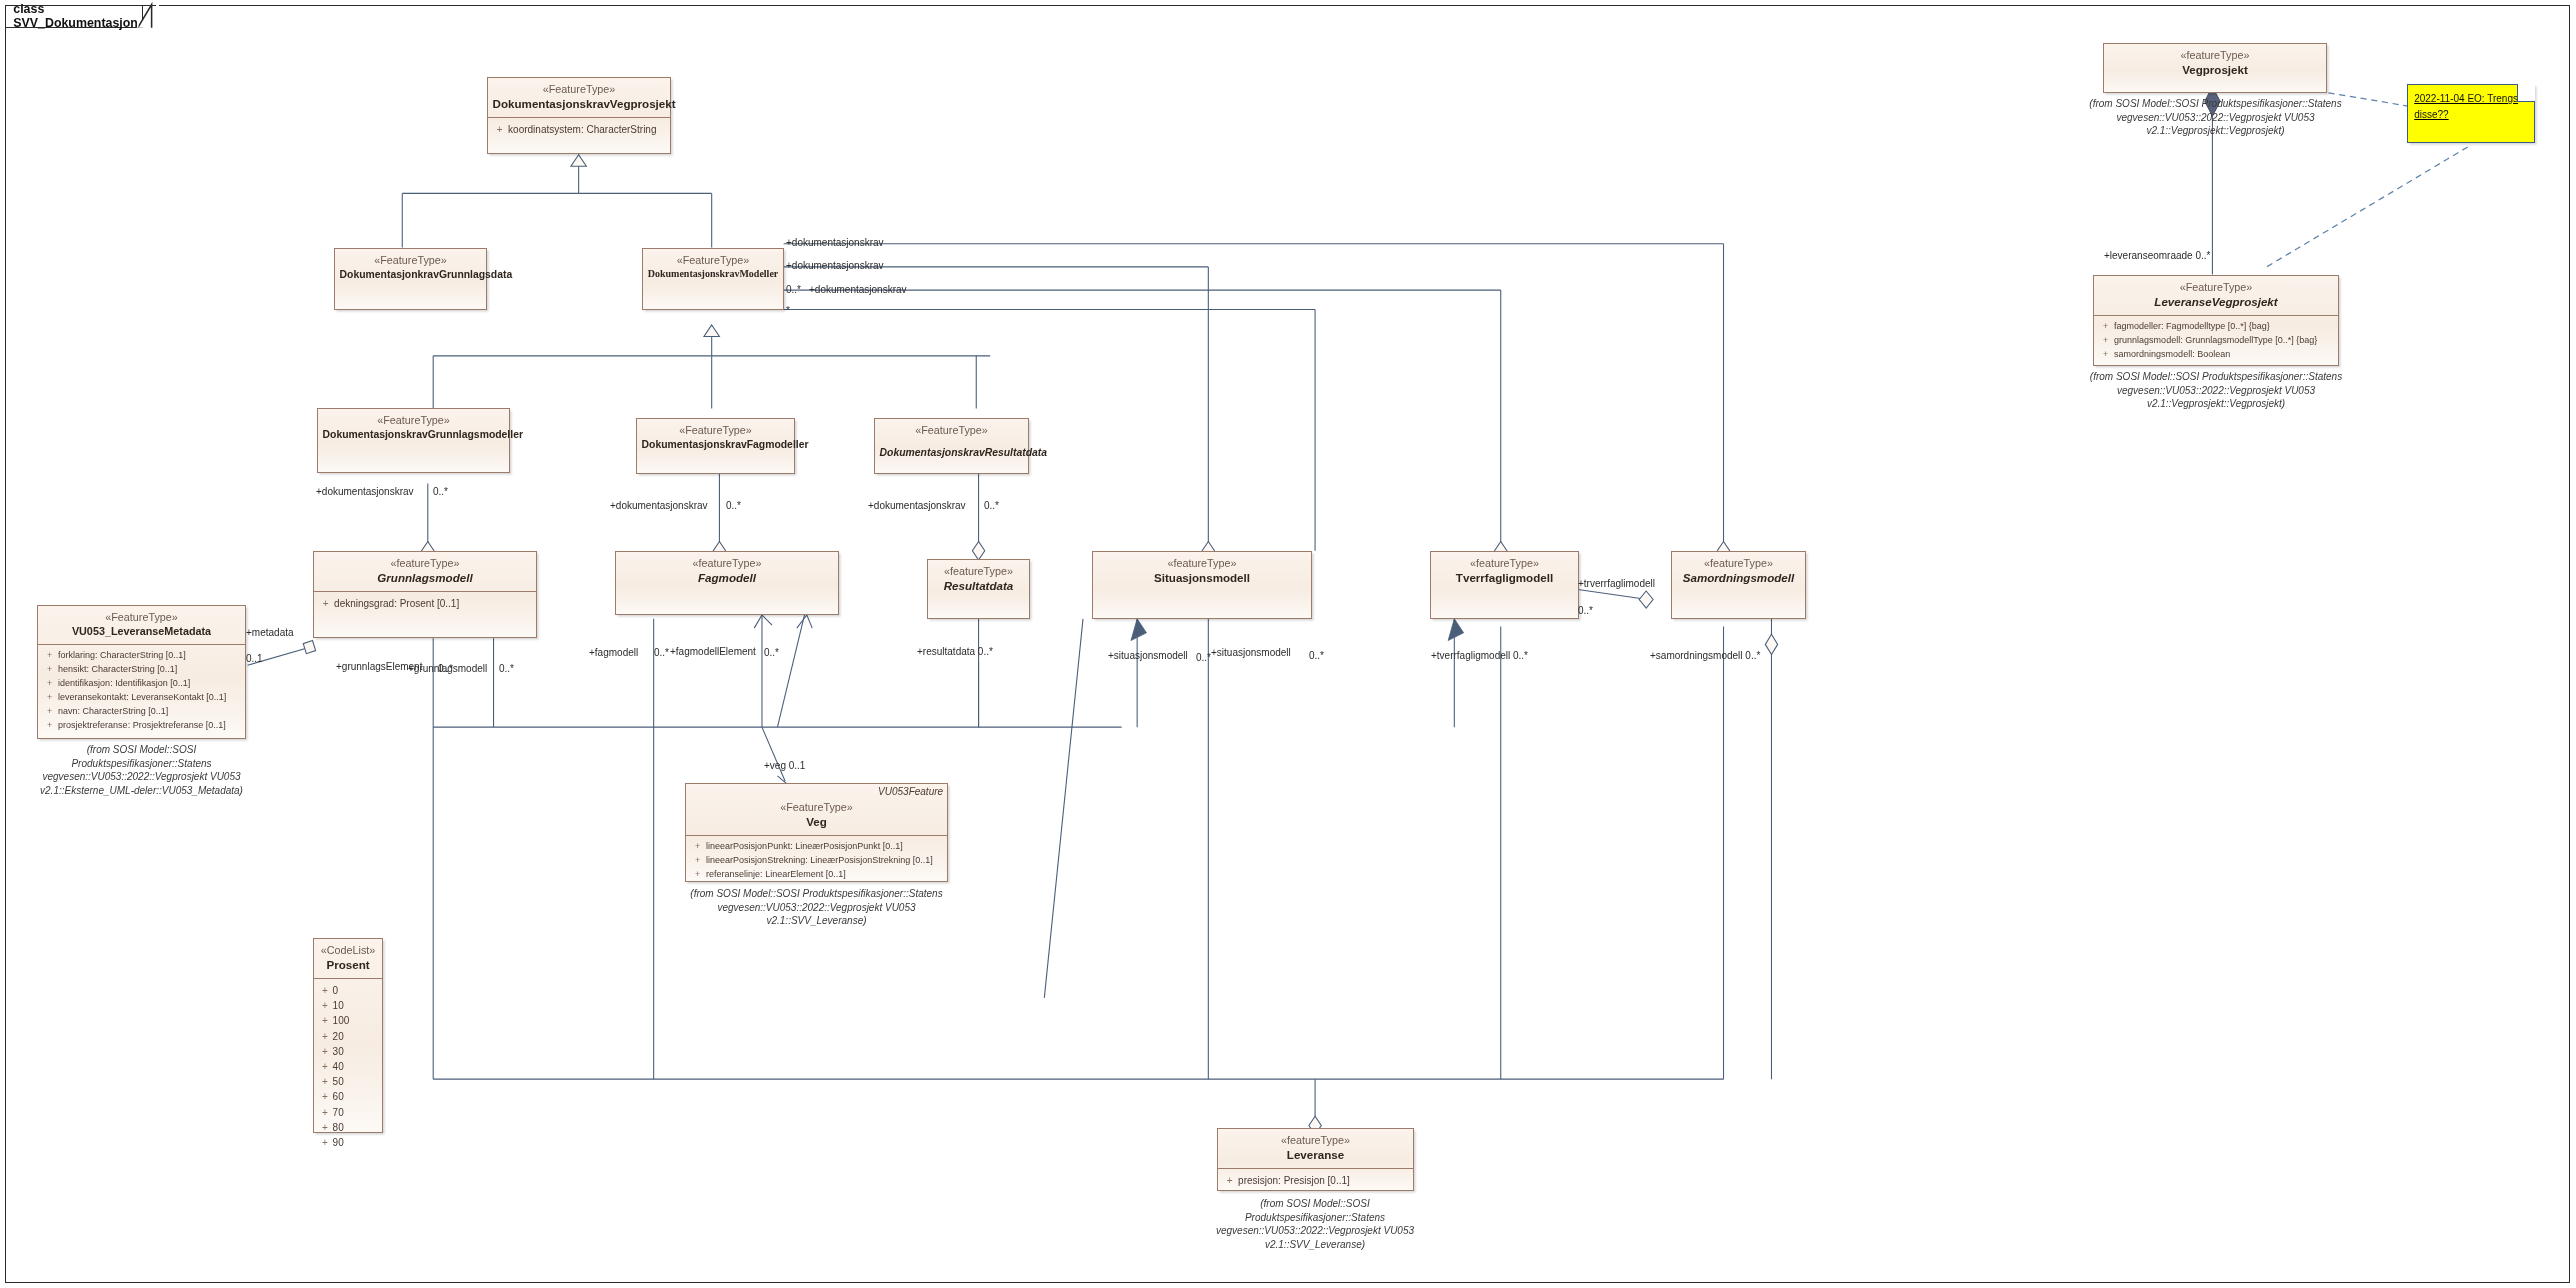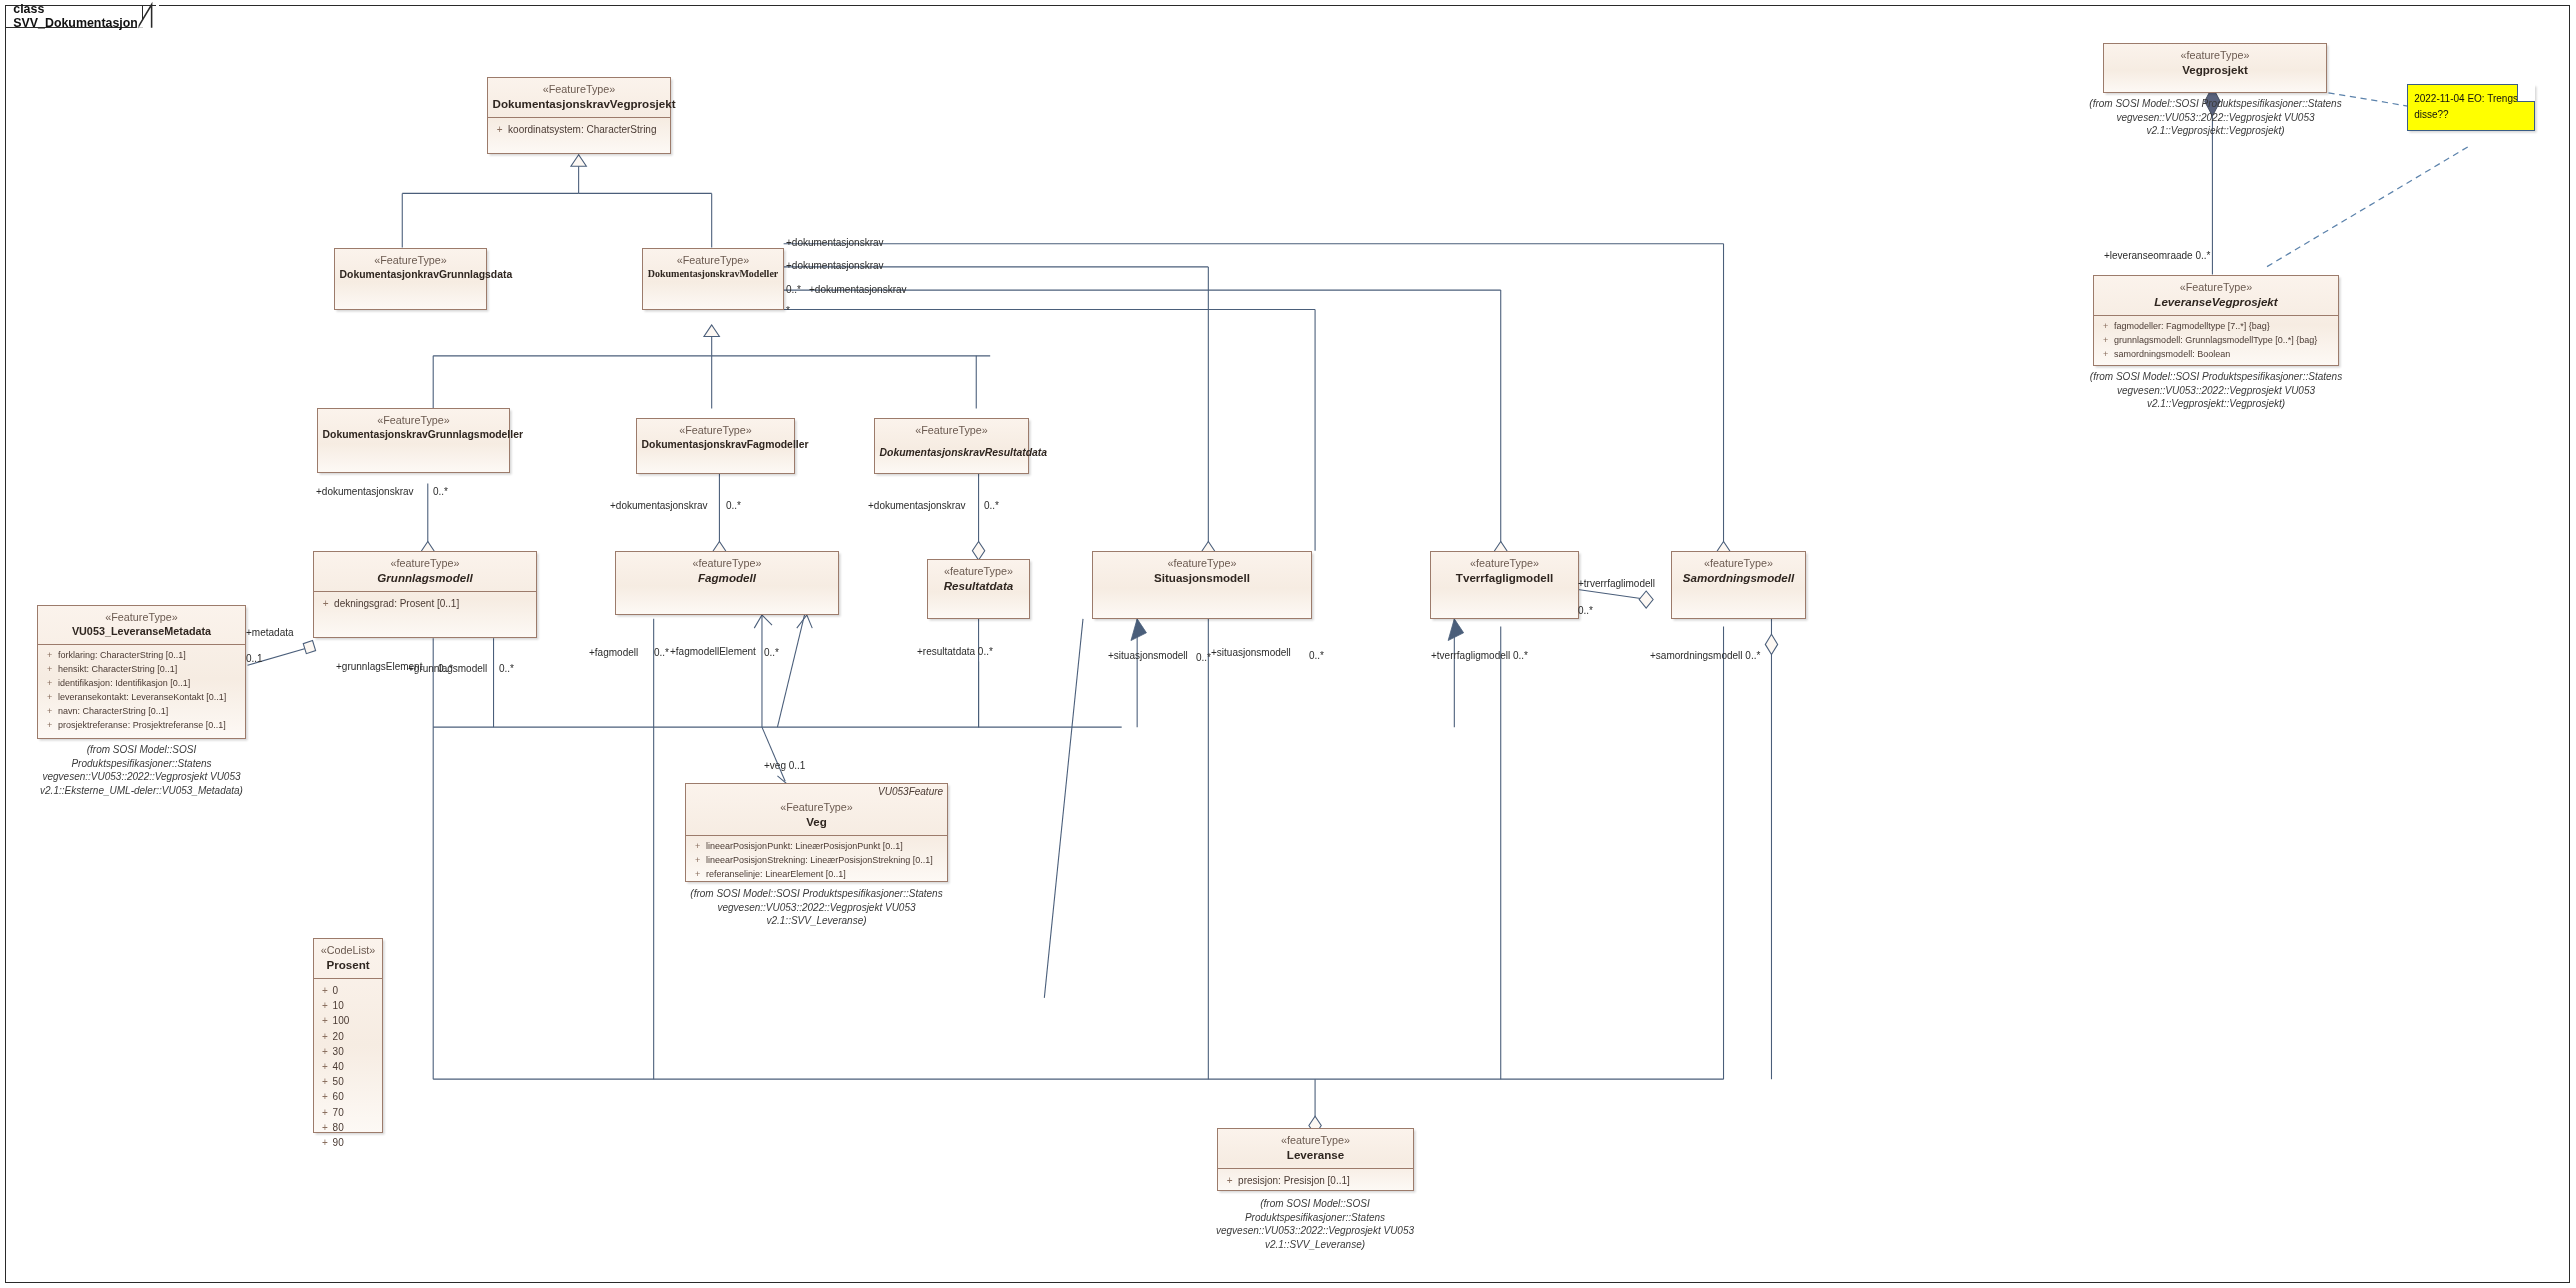--- a/index.html
+++ b/index.html
@@ -401,35 +401,35 @@
 
   <div class="cls" style="left:2093px;top:275px;width:246px;height:91px;">
     <div class="hdr">
       <div class="stereo">«FeatureType»</div>
       <div class="cname italic">LeveranseVegprosjekt</div>
     </div>
     <div class="sep"></div>
     <div class="attrs">
       <div class="attr" style="font-size:9px;">
           <span class="vis">+</span>
-          <span>fagmodeller: Fagmodelltype [7..*] {bag}</span>
+          <span>fagmodeller: Fagmodelltype [0..*] {bag}</span>
         </div>
       <div class="attr" style="font-size:9px;">
           <span class="vis">+</span>
           <span>grunnlagsmodell: GrunnlagsmodellType [0..*] {bag}</span>
         </div>
       <div class="attr" style="font-size:9px;">
           <span class="vis">+</span>
           <span>samordningsmodell: Boolean</span>
         </div>
     </div>
   </div>
   <div class="fromnote" style="left:2073px;top:370px;width:286px;">(from SOSI Model::SOSI Produktspesifikasjoner::Statens vegvesen::VU053::2022::Vegprosjekt VU053 v2.1::Vegprosjekt::Vegprosjekt)</div>
 
-  <div class="note" style="left:2407px;top:84px;width:128px;height:47px;">
+  <div class="note" style="left:2407px;top:84px;width:128px;height:59px;text-decoration:underline;">
     <div class="folded"></div>
     <div class="ntxt">2022-11-04 EO: Trengs disse??</div>
   </div>
 
   <div class="lbl" style="left:786px;top:238px;">+dokumentasjonskrav</div>
   <div class="lbl" style="left:786px;top:261px;">+dokumentasjonskrav</div>
   <div class="lbl" style="left:786px;top:285px;">0..*</div>
   <div class="lbl" style="left:809px;top:285px;">+dokumentasjonskrav</div>
   <div class="lbl" style="left:786px;top:306px;">*</div>
 

